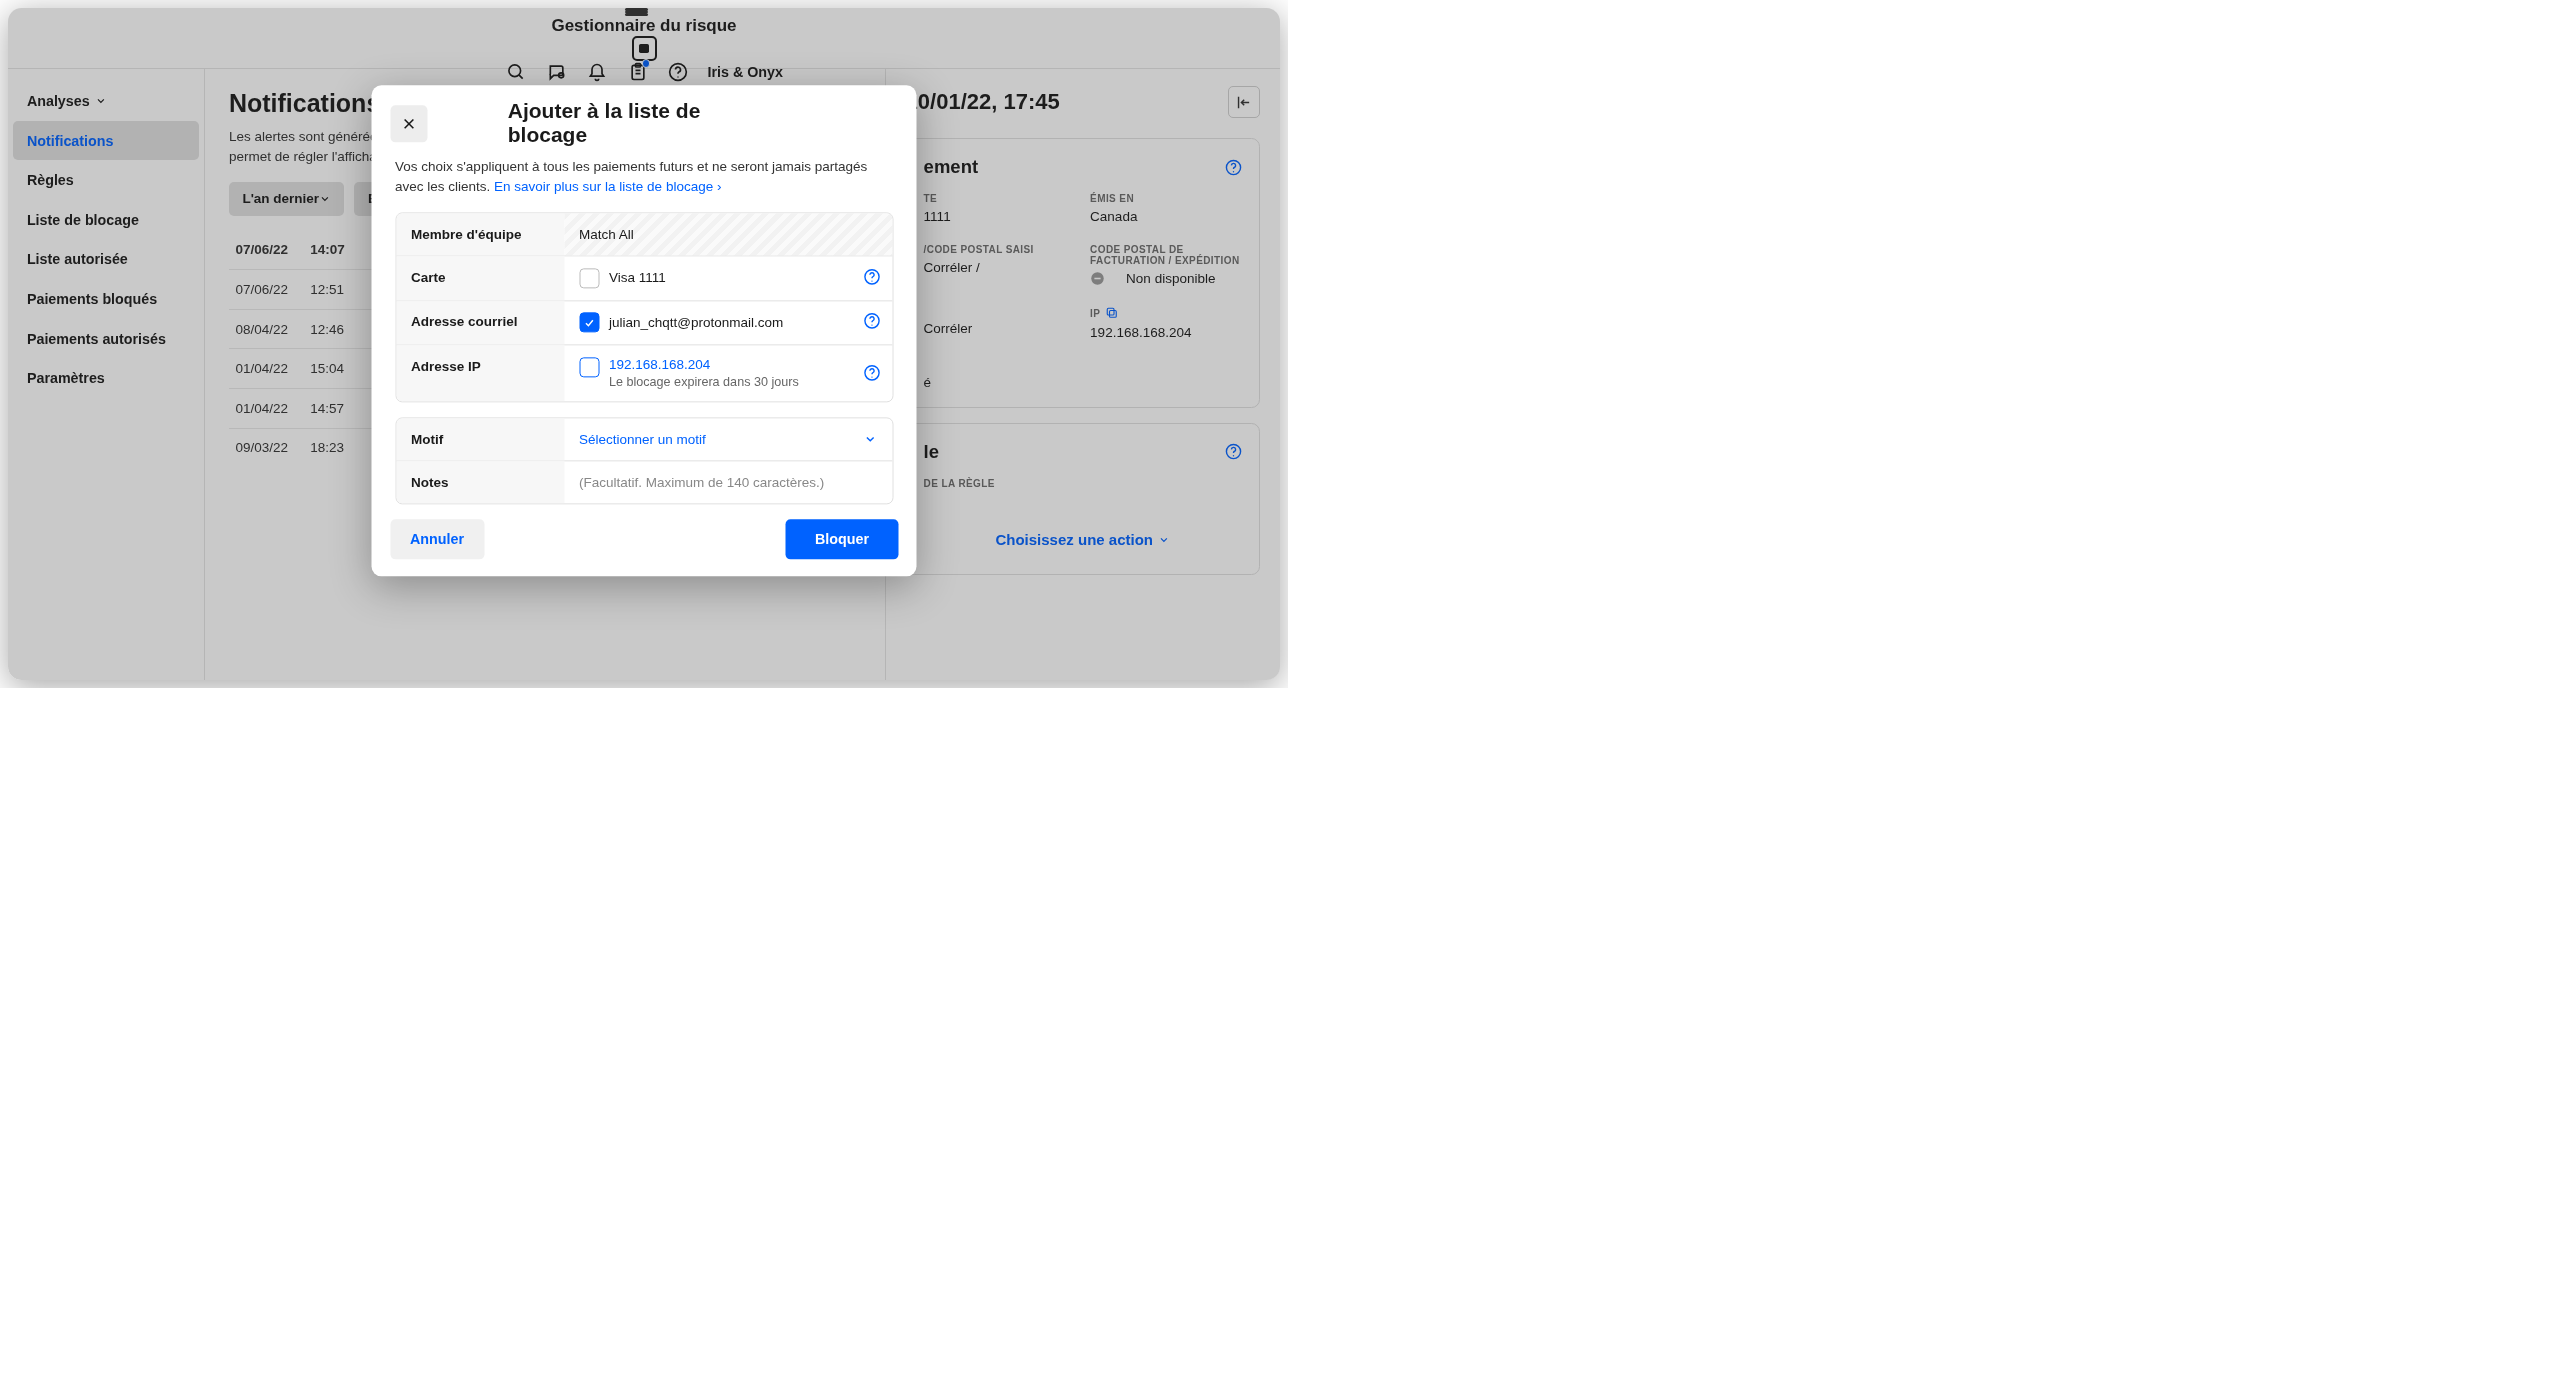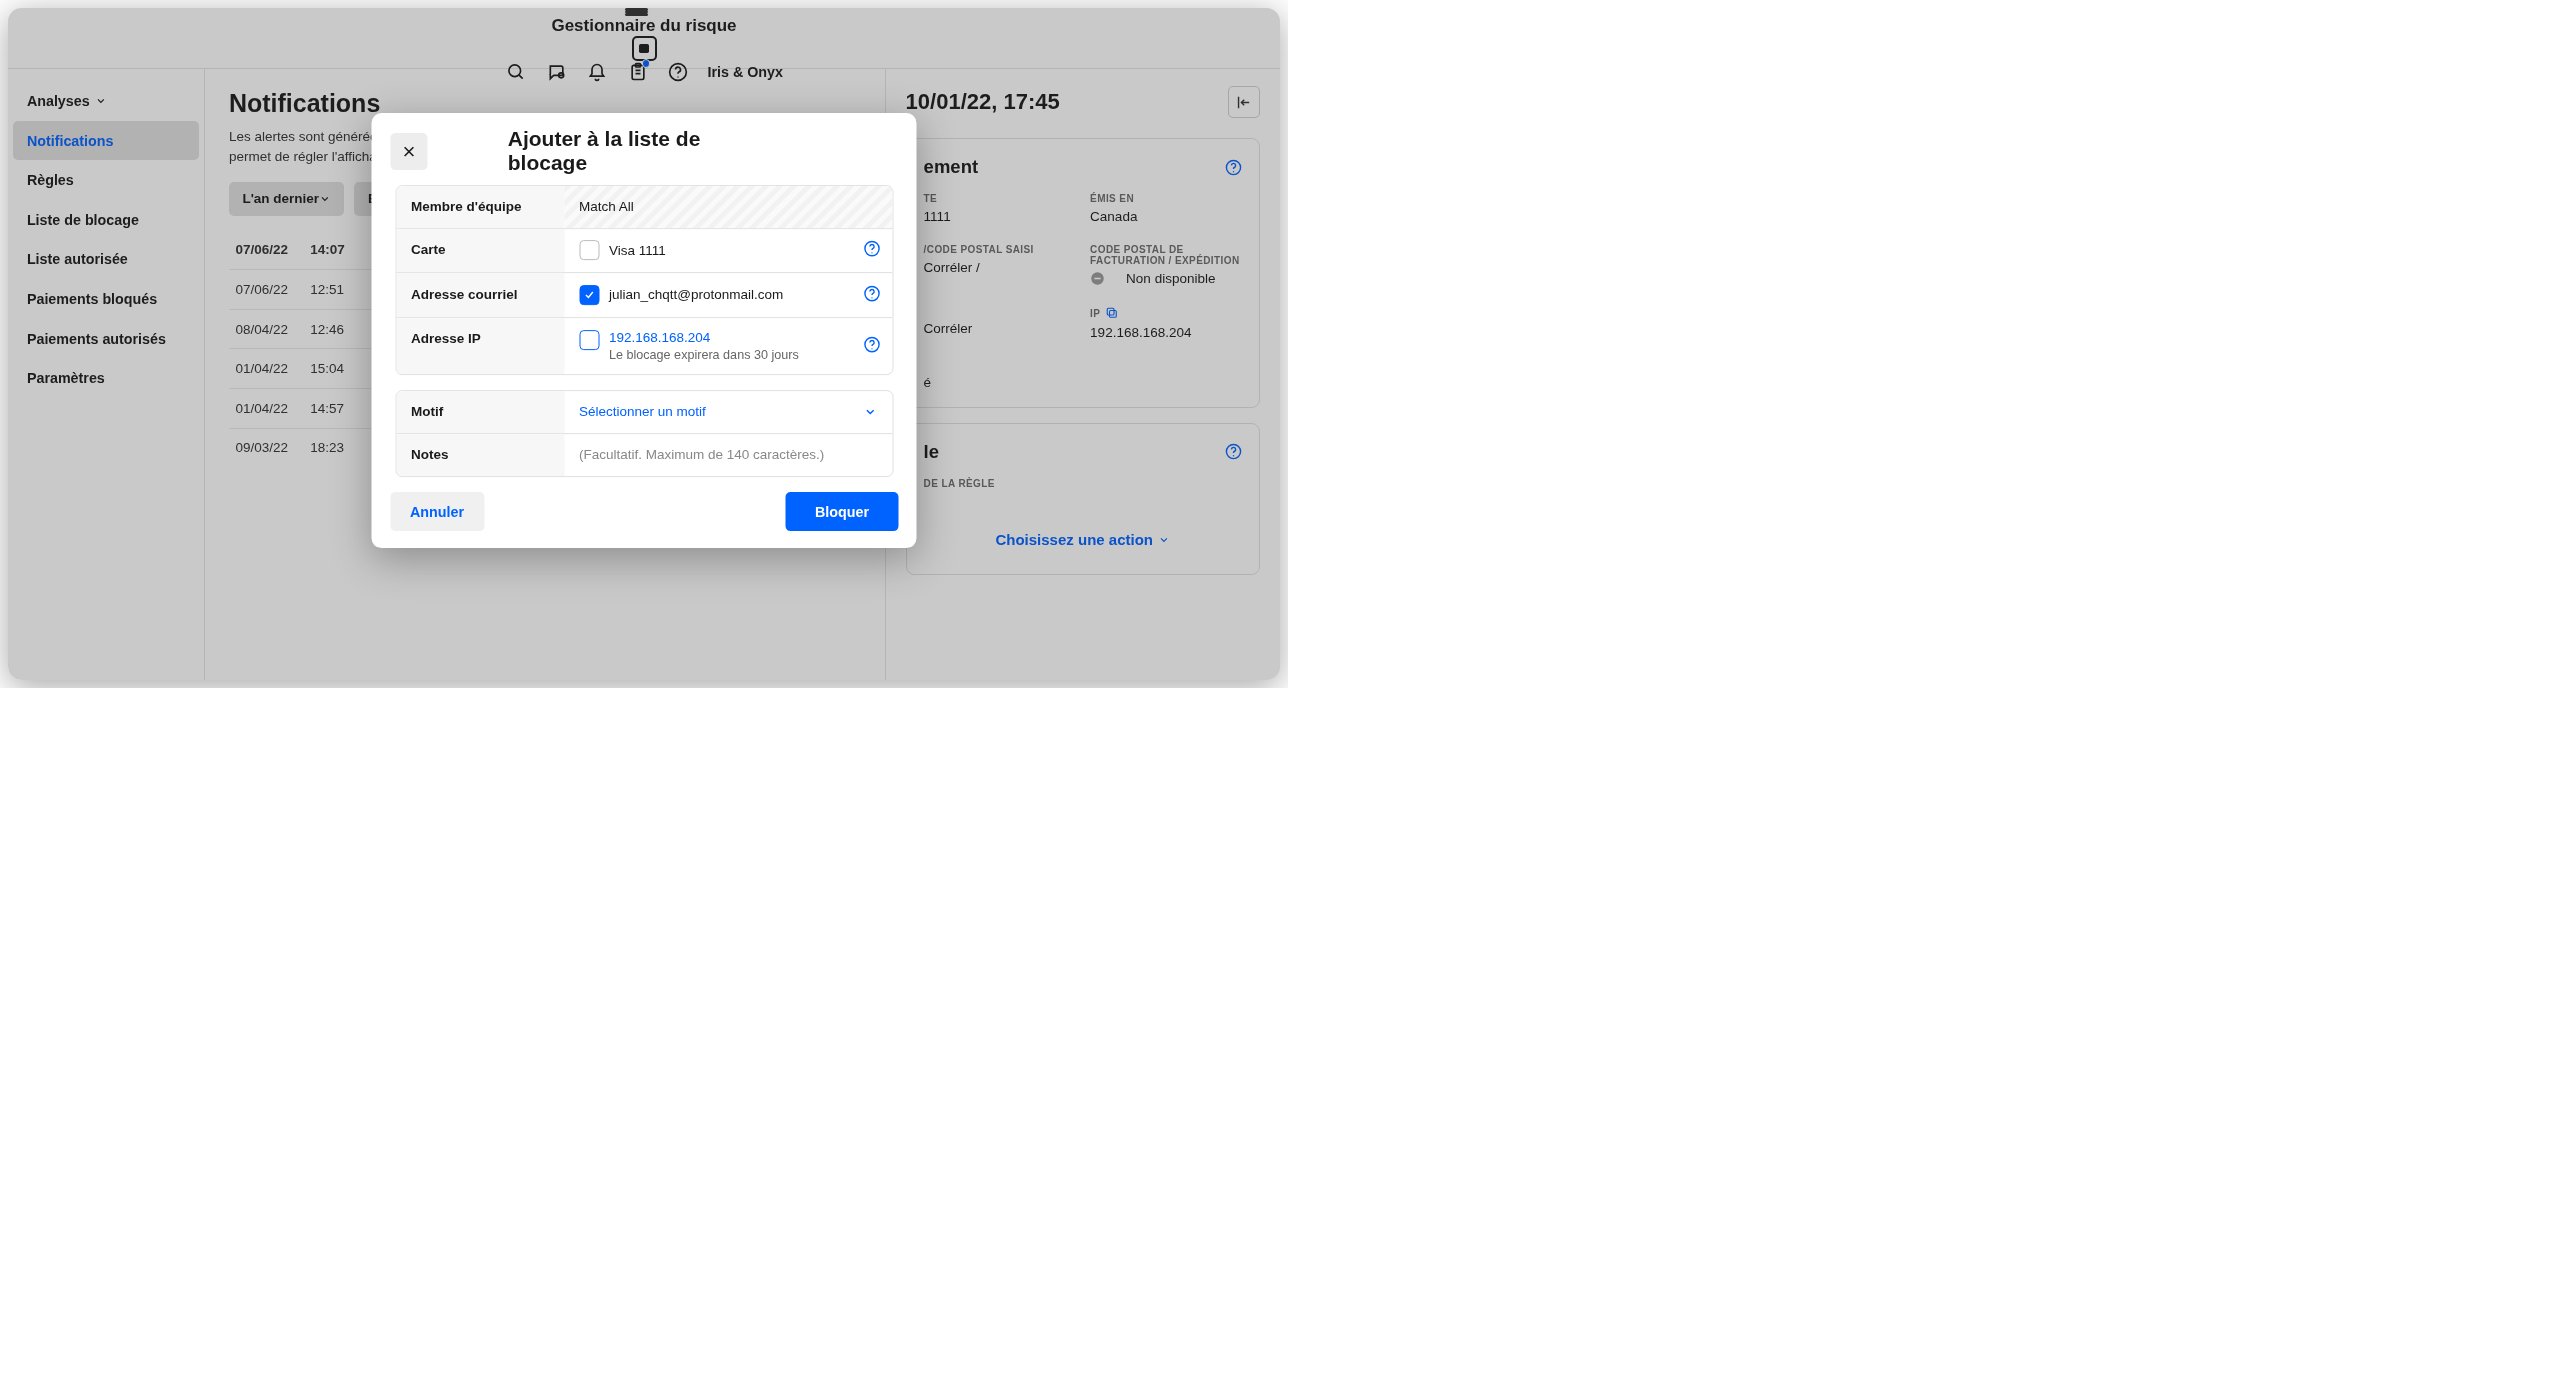--- a/index.html
+++ b/index.html
@@ -314,20 +314,26 @@
   <div class="modal">
     <div class="modal-header">
       <div class="close-btn">
         <svg width="15" height="15" viewBox="0 0 24 24">
             <line x1="5" y1="5" x2="19" y2="19" stroke="#1a1a1a" stroke-width="2.5"></line>
             <line x1="19" y1="5" x2="5" y2="19" stroke="#1a1a1a" stroke-width="2.5"></line>
           </svg>
       </div>
       <div class="modal-title">Ajouter à la liste de blocage</div>
     </div>
+    <div class="modal-desc">
+      <span>Vos choix s'appliquent à tous les paiements futurs et ne seront jamais partagés avec les clients. </span>
+      <a href="#">
+        <span>En savoir plus sur la liste de blocage</span> ›
+      </a>
+    </div>
 
     <div class="form-block">
       <div class="form-row">
         <div class="form-row-label">Membre d'équipe</div>
         <div class="form-row-value striped">
           <span>Match All</span>
         </div>
       </div>
       <div class="form-row">
         <div class="form-row-label">Carte</div>

